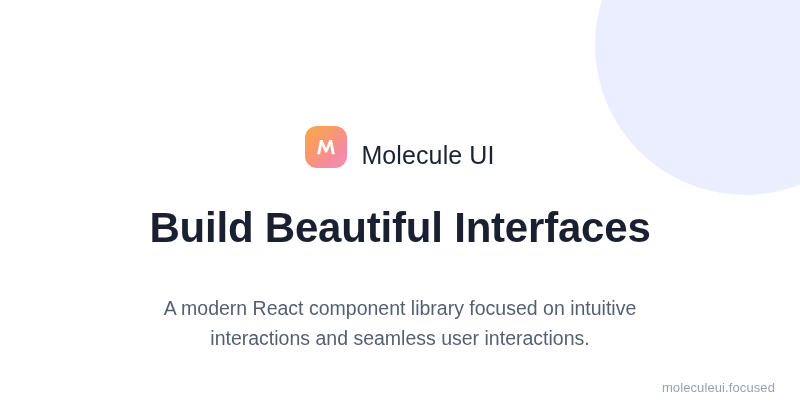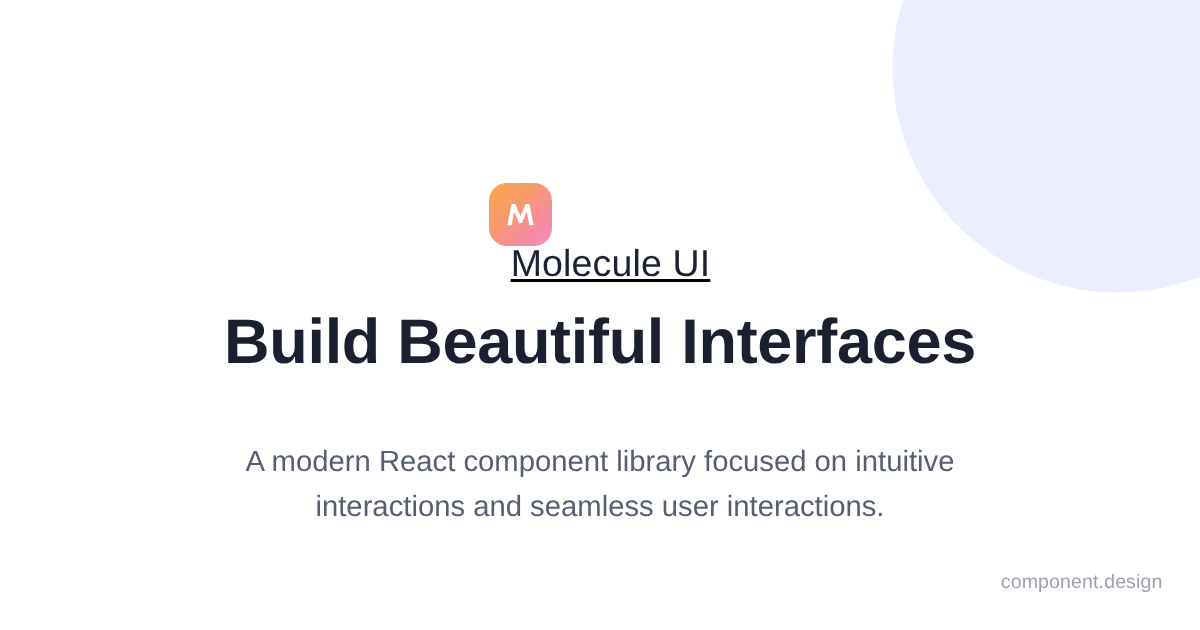--- a/index.html
+++ b/index.html
@@ -43,25 +43,24 @@
     height: 420px;
     display: flex;
     flex-direction: column;
     align-items: center;
     z-index: 2;
   }
 
   
   .brand {
     display: flex;
-    flex-direction: column;
-    align-items: flex-start;
+    flex-direction: row;
+    align-items: flex-end;
     margin-top: 122px;
     height: 46px;
-    text-decoration: underline;
   }
 
   .logo-mark {
     width: 42px;
     height: 42px;
     border-radius: 12px;
     background: linear-gradient(135deg, #f7a84a 0%, #f79a6a 38%, #f58ba0 72%, #f490b8 100%);
     display: flex;
     align-items: center;
     justify-content: center;
@@ -138,15 +137,15 @@
 
     <h1 class="headline">Build Beautiful Interfaces</h1>
 
     <p class="subtitle">
       <span class="subtitle-line">A modern React component library focused on intuitive</span>
       <span class="subtitle-line">interactions and seamless user interactions.</span>
     </p>
 
   </div>
 
-  <div class="footer-url">component.design</div>
+  <div class="footer-url">moleculeui.focused</div>
 
 </div>
 
 </body></html>

